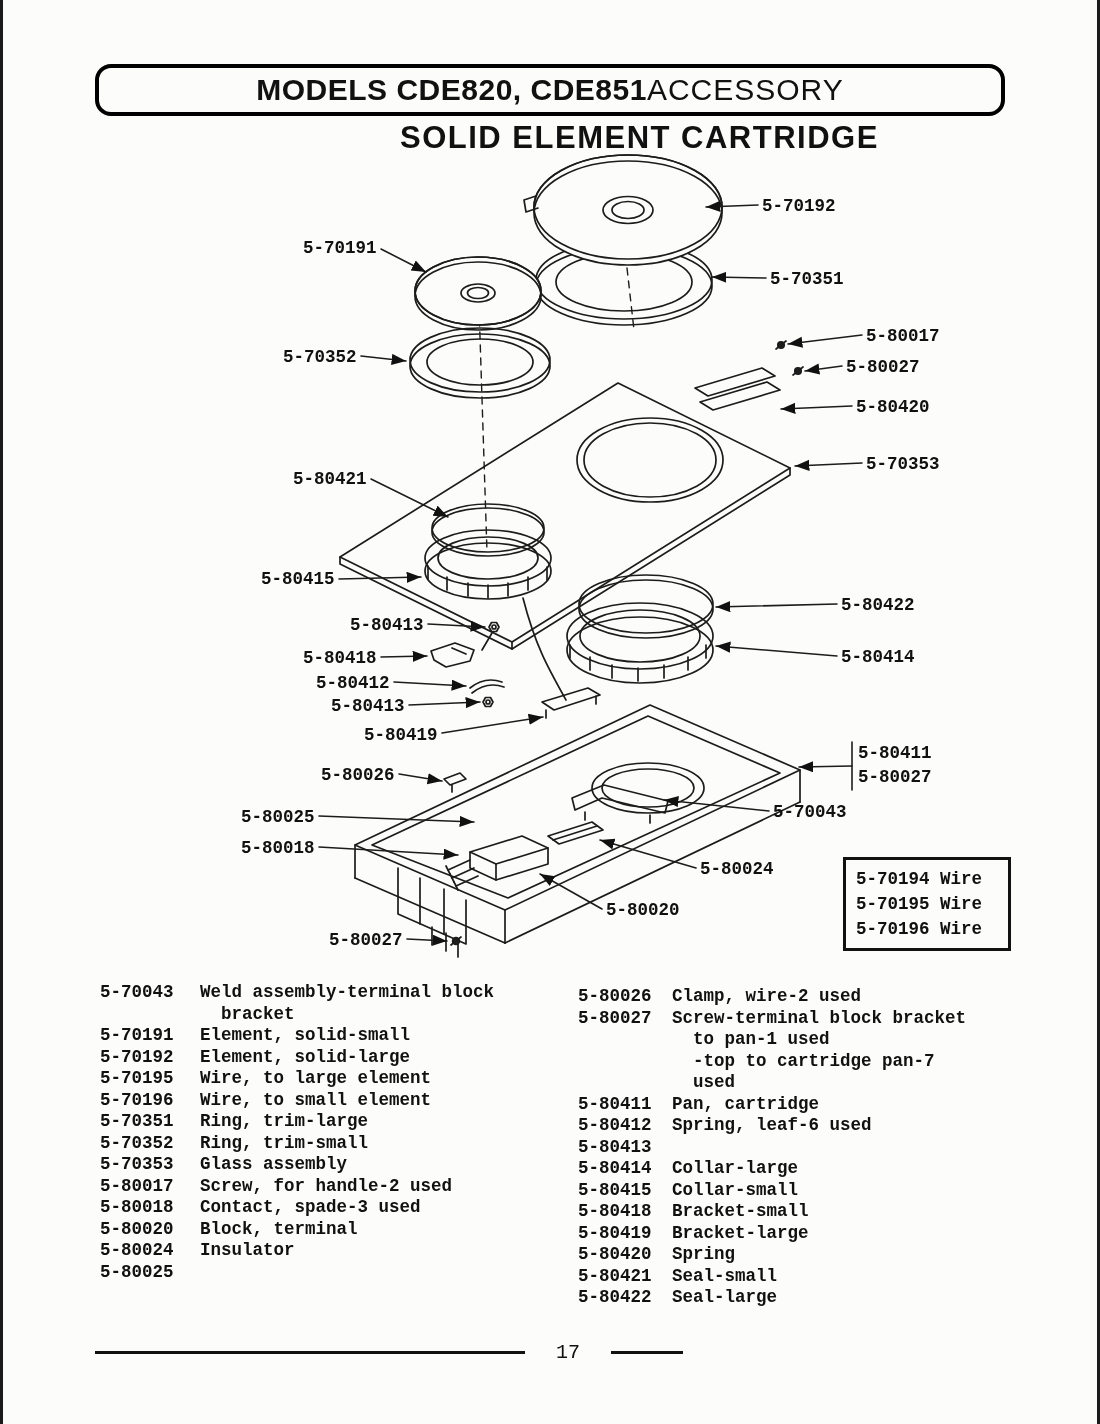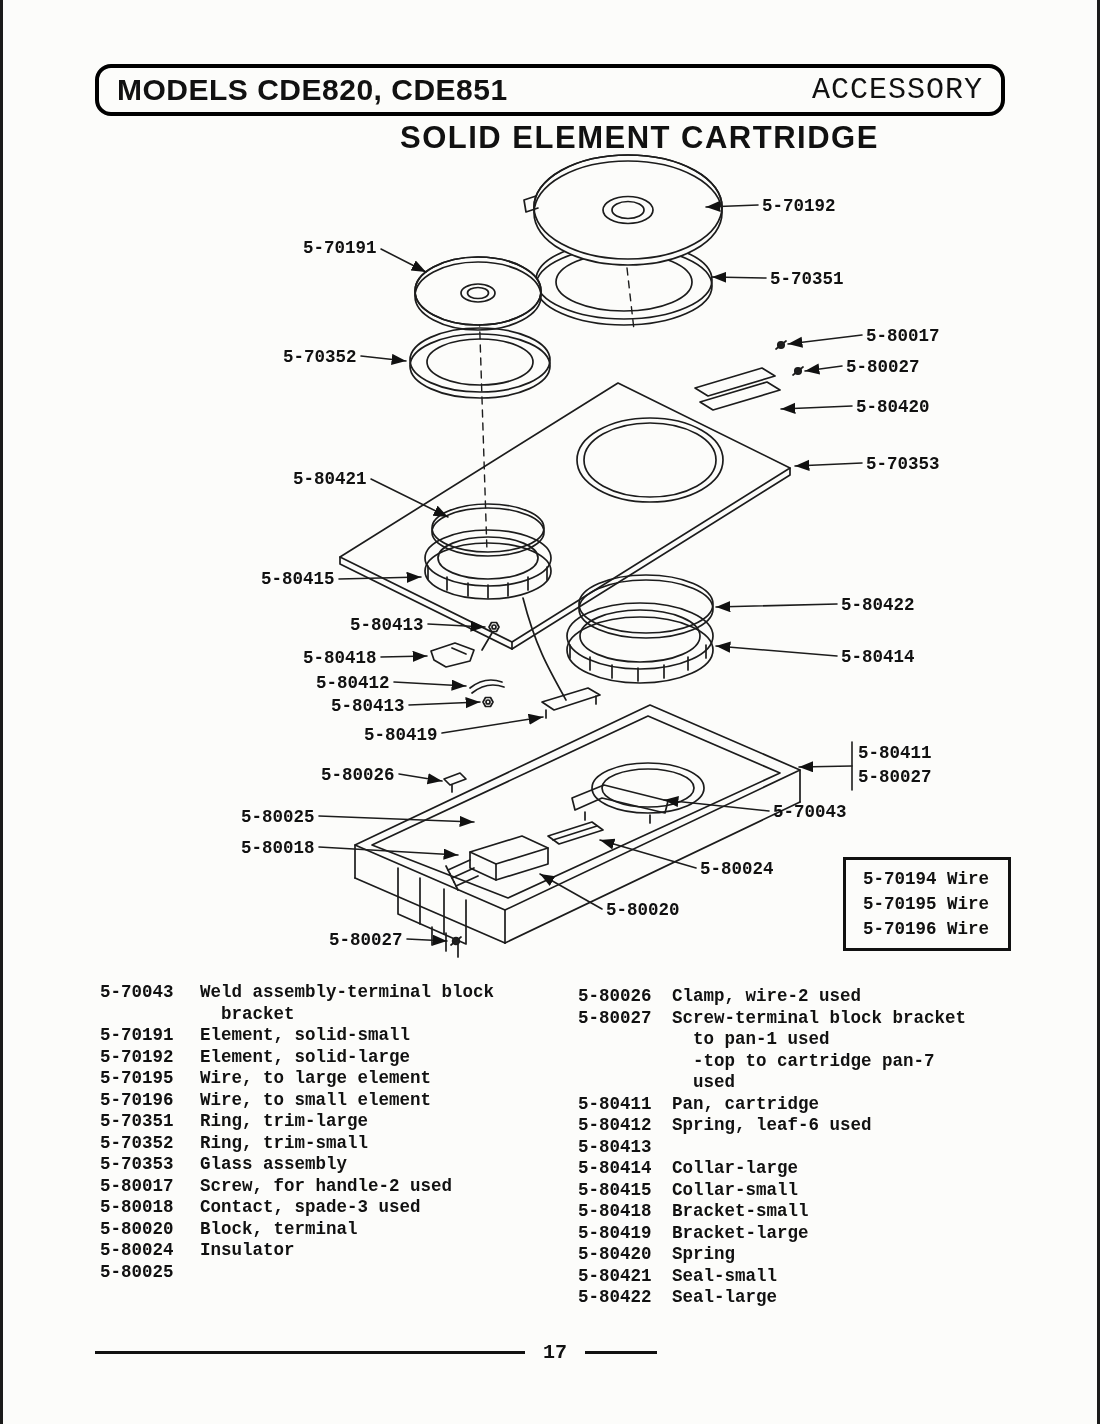--- a/index.html
+++ b/index.html
@@ -11,66 +11,66 @@
     font-family: "Liberation Mono", "DejaVu Sans Mono", monospace;
     overflow: hidden;
   }
   .scan-edge { position: absolute; top: 0; width: 3px; height: 100%; background: #1a1a1a; }
   .scan-edge.left { left: 0; }
   .scan-edge.right { right: 0; }
 
   .header-box {
     position: absolute; left: 95px; top: 64px; width: 910px; height: 52px;
     border: 4px solid #000; border-radius: 16px;
-    display: flex; align-items: center; justify-content: space-between;
+    display: flex; align-items: center; justify-content: center;
     padding: 0 18px;
     background: transparent;
   }
   .models {
     font-family: "Liberation Sans", "DejaVu Sans", sans-serif;
     font-weight: 700; font-size: 30px; letter-spacing: 0.5px;
   }
   .section {
-    font-family: Liberation Mono, monospace;
+    font-family: Liberation Sans, sans-serif;
     font-weight: 400; font-size: 30px; letter-spacing: 1px;
   }
   .page-title {
     position: absolute; top: 120px; left: 400px; width: 592px;
     font-family: "Liberation Sans", "DejaVu Sans", sans-serif;
     font-weight: 700; font-size: 31px; letter-spacing: 1.5px;
   }
 
   svg.diagram { position: absolute; left: 0; top: 0; }
 
   .callout {
     position: absolute; font-size: 17.5px; font-weight: 700;
     white-space: nowrap; letter-spacing: 0;
   }
 
   .wire-box {
     position: absolute; left: 843px; top: 857px; width: 168px; height: 94px;
-    border: 3px solid #111; padding: 7px 17px;
+    border: 3px solid #111; padding: 7px 10px;
     display: flex; flex-direction: column; justify-content: space-around;
     font-size: 17.5px; font-weight: 700; background: #fcfcfa;
   }
 
   .plist { position: absolute; font-size: 17.5px; font-weight: 700; line-height: 21.5px; }
   .plist.left  { left: 100px; top: 982px; }
   .plist.right { left: 578px; top: 986px; }
   .plist-row { display: flex; align-items: flex-start; }
   .pnum { flex: none; width: 100px; }
   .plist.right .pnum { width: 94px; }
   .pdesc { white-space: pre; }
 
   .footer {
     position: absolute; top: 1341px; left: 95px; width: 910px;
     display: flex; align-items: center;
   }
   .fline1 { width: 430px; height: 3px; background: #111; }
-  .fnum { margin: 0 18px; font-size: 20px; font-weight: 700; }
+  .fnum { margin: 0 31px; font-size: 20px; font-weight: 400; }
   .fline2 { width: 72px; height: 3px; background: #111; }
 </style>
 </head>
 <body>
 
 <div class="scan-edge left"></div>
 <div class="scan-edge right"></div>
 
 <div class="header-box">
   <span class="models">MODELS CDE820, CDE851</span>

